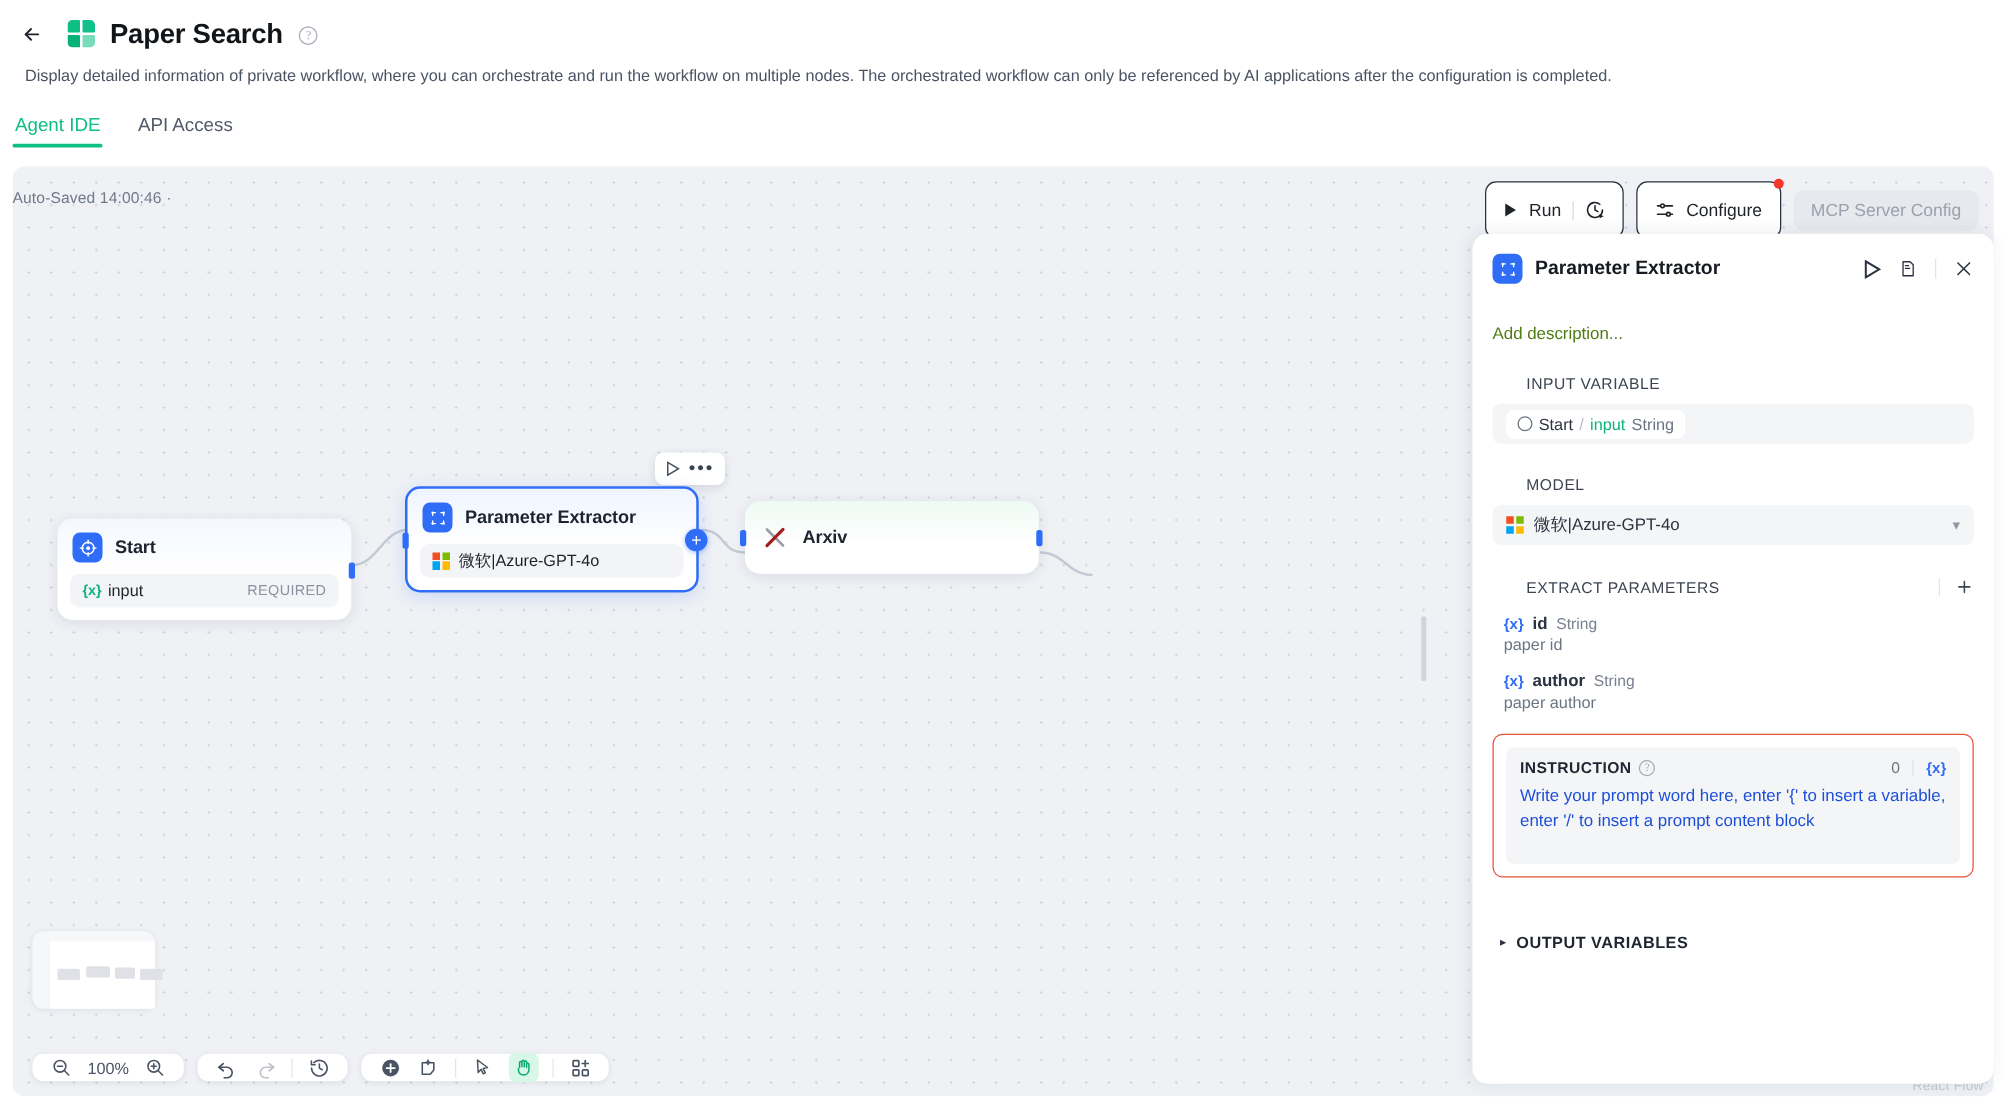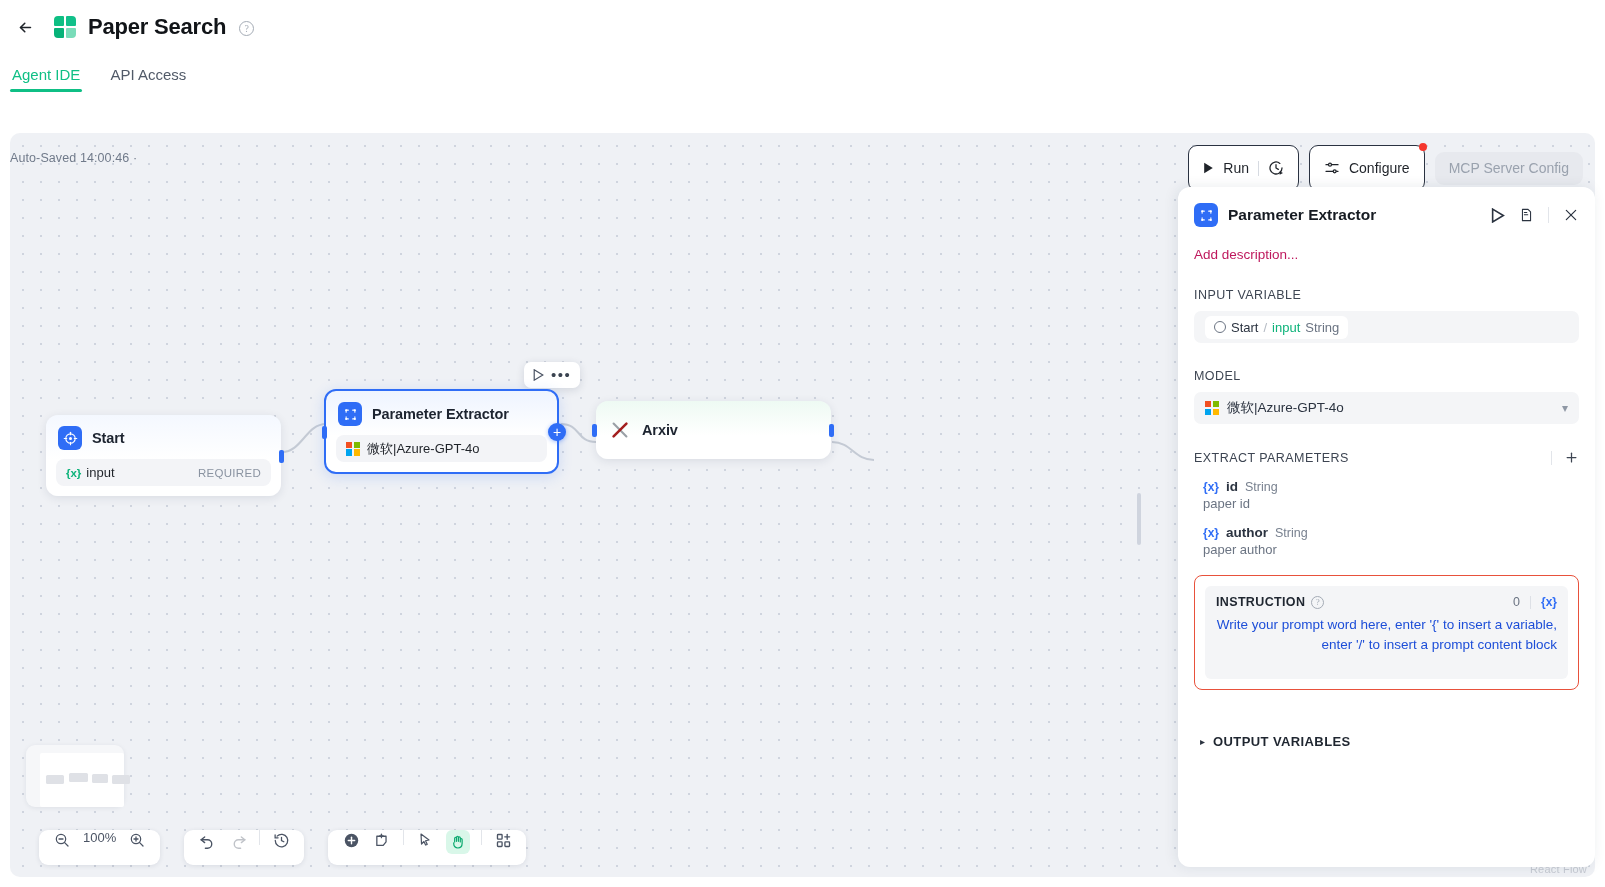--- a/index.html
+++ b/index.html
@@ -127,22 +127,22 @@
     position: absolute; left: 16px; bottom: 70px; width: 98px; height: 62px;
     background: #f6f7f9; border-radius: 9px; padding: 8px 0 0 14px;
     box-shadow: 0 1px 5px rgba(25,40,70,.08);
   }
   .minimap-inner { width: 84px; height: 54px; background: #fff; border-radius: 2px; position: relative; }
   .mm-node { position: absolute; height: 9px; background: #dfe1e6; border-radius: 1.5px; top: 22px; }
 
   
   .bottom-bar { position: absolute; left: 16px; bottom: 12px; display: flex; gap: 11px; }
   .bar-grp {
-    height: 35px; background: #fff; border-radius: 9px; display: flex; 
-    gap: 11px; padding: 0 13px; box-shadow: 0 1px 5px rgba(25,40,70,.10); color: #4b5464; margin-left: 13px;
+    height: 22px; background: #fff; border-radius: 9px; display: flex; align-items: center;
+    gap: 11px; padding: 0 13px; box-shadow: 0 1px 5px rgba(25,40,70,.10); color: #4b5464;
   }
   .bar-grp .sep { width: 1px; height: 15px; background: #e2e5ea; }
   .zoom-val { font-size: 13px; color: #4b5464; }
   .icon-btn { display: flex; align-items: center; justify-content: center; cursor: pointer; width: 20px; height: 20px; }
   .icon-btn.dim { opacity: .35; }
   .icon-btn.on { background: #d9f7e9; border-radius: 6px; width: 24px; height: 24px; }
   .rf-watermark {
     position: absolute; right: 8px; bottom: 2px; font-size: 11px; color: #c6cad2; letter-spacing: .2px;
   }
 
@@ -153,23 +153,23 @@
   .panel {
     position: absolute; right: 10px; top: 187px; width: 417px; height: 680px;
     background: #fff; border-radius: 12px; box-shadow: -2px 0 14px rgba(25,40,70,.09);
     padding: 0 16px;
   }
   .panel-head { display: flex; align-items: center; gap: 10px; padding: 16px 0 0 0; }
   .pe-ico { width: 24px; height: 24px; border-radius: 6px; background: #2f6df6; display: flex; align-items: center; justify-content: center; }
   .panel-title { font-size: 15.5px; font-weight: 700; color: #161b22; }
   .panel-actions { margin-left: auto; display: flex; align-items: center; gap: 14px; color: #2b3340; }
   .panel-actions .sep { width: 1px; height: 16px; background: #e2e5ea; }
-  .panel-desc { margin-top: 20px; font-size: 13.5px; color: #be185d; }
+  .panel-desc { margin-top: 32px; font-size: 13.5px; color: #4d7c0f; }
   .sec-label {
-    margin-top: 26px; font-size: 12.5px; font-weight: 500; letter-spacing: .45px; color: #3d4552;
+    margin-top: 26px; font-size: 12.5px; font-weight: 500; letter-spacing: .45px; color: #3d4552; margin-left: 27px;
   }
   .sec-label.row { display: flex; align-items: center; }
   .sec-label .right { margin-left: auto; display: flex; align-items: center; gap: 12px; }
   .sec-label .sep { width: 1px; height: 14px; background: #e2e5ea; }
   .field {
     margin-top: 9px; height: 32px; background: #f4f5f7; border-radius: 7px;
     display: flex; align-items: center; padding: 0 11px; font-size: 13.5px; color: #2b3340;
   }
   .field .chev { margin-left: auto; color: #8f98a5; font-size: 12px; }
   .input-chip {
@@ -189,21 +189,21 @@
   .param-item { margin-top: 14px; padding-left: 9px; }
   .param-top { display: flex; align-items: baseline; gap: 7px; }
   .param-x { color: #2f6df6; font-size: 12px; font-weight: 700; }
   .param-name { font-size: 13.5px; font-weight: 700; color: #2b3340; }
   .param-type { font-size: 12.5px; color: #78818f; }
   .param-desc { font-size: 13px; color: #6b7483; margin-top: 2px; }
 
   .instruction-wrap {
     margin-top: 18px; border: 1.3px solid #e8513b; border-radius: 8px; padding: 10px;
   }
-  .instruction-box { background: #f4f5f7; border-radius: 6px; padding: 9px 11px 24px 11px; text-align: right; }
+  .instruction-box { background: #f4f5f7; border-radius: 6px; padding: 9px 11px 24px 11px; }
   .instr-head { display: flex; align-items: center; gap: 6px; }
   .instr-label { font-size: 12.5px; font-weight: 700; letter-spacing: .35px; color: #1f2630; }
   .instr-help { width: 13px; height: 13px; border: 1.2px solid #a4abb5; border-radius: 50%;
     font-size: 9px; color: #a4abb5; display: flex; align-items: center; justify-content: center;
     font-family: "Liberation Serif", serif; }
   .instr-right { margin-left: auto; display: flex; align-items: center; gap: 10px; font-size: 12.5px; color: #6b7483; }
   .instr-right .sep { width: 1px; height: 13px; background: #dde0e6; }
   .instr-x { color: #2f6df6; font-weight: 700; font-size: 12px; }
   .instr-placeholder { margin-top: 6px; font-size: 13.5px; color: #1d4ed8; line-height: 20px; }
 
@@ -226,20 +226,21 @@
       </div>
       <div class="app-logo">
           <i></i>
           <i></i>
           <i></i>
           <i></i>
         </div>
       <div class="page-title">Paper Search</div>
       <div class="help-circle">?</div>
     </div>
+    <div class="subtitle">Display detailed information of private workflow, where you can orchestrate and run the workflow on multiple nodes. The orchestrated workflow can only be referenced by AI applications after the configuration is completed.</div>
     <div class="tabs">
       <div class="tab active">Agent IDE</div>
       <div class="tab">API Access</div>
     </div>
   </div>
 
   <div class="canvas">
 
     <div class="autosave">Auto-Saved 14:00:46 ·</div>
 

